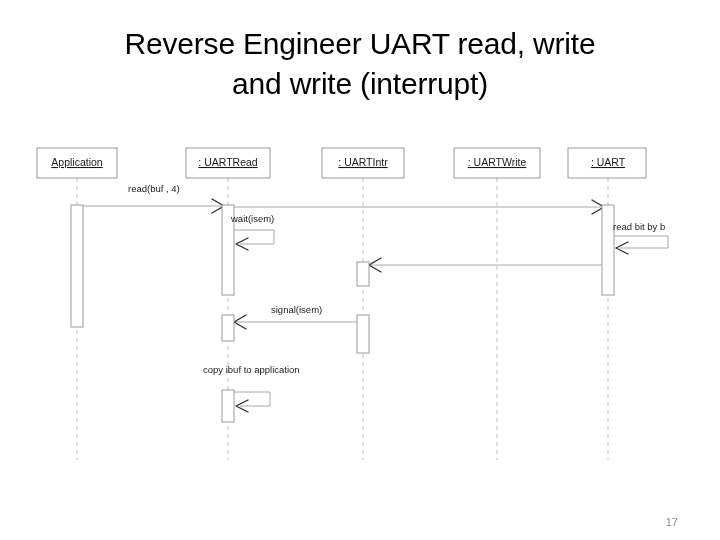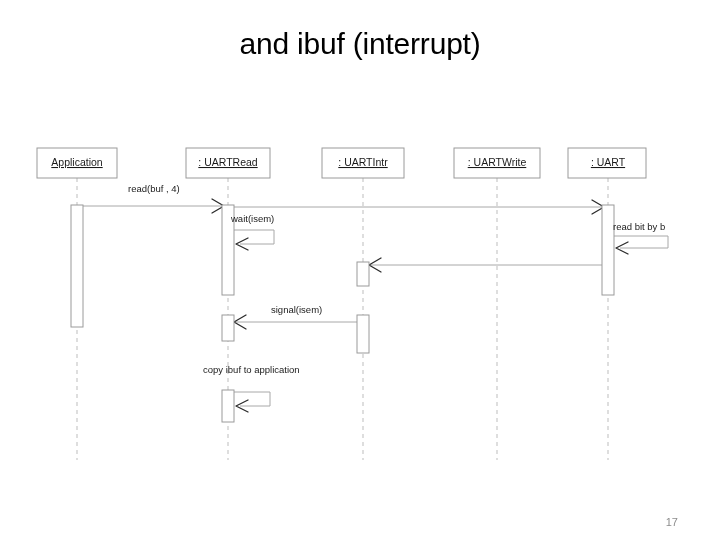--- a/index.html
+++ b/index.html
@@ -90,21 +90,22 @@
     bottom: 12px;
     font-size: 11px;
     color: #8c8c8c;
     font-family: Liberation Sans, sans-serif;
   }
 </style>
 </head>
 <body>
 
 <div id="slide-title">
-  <div>and ibuf (interrupt)</div>
+  <div>Reverse Engineer UART read, write</div>
+  <div>and write (interrupt)</div>
 </div>
 
 <div id="diagram">
   <svg width="720" height="540" viewBox="0 0 720 540" xmlns="http://www.w3.org/2000/svg">
 
     <g>
       <line class="lifeline-dash" x1="77" y1="178" x2="77" y2="460"></line>
       <line class="lifeline-dash" x1="228" y1="178" x2="228" y2="460"></line>
       <line class="lifeline-dash" x1="363" y1="178" x2="363" y2="460"></line>
       <line class="lifeline-dash" x1="497" y1="178" x2="497" y2="460"></line>

